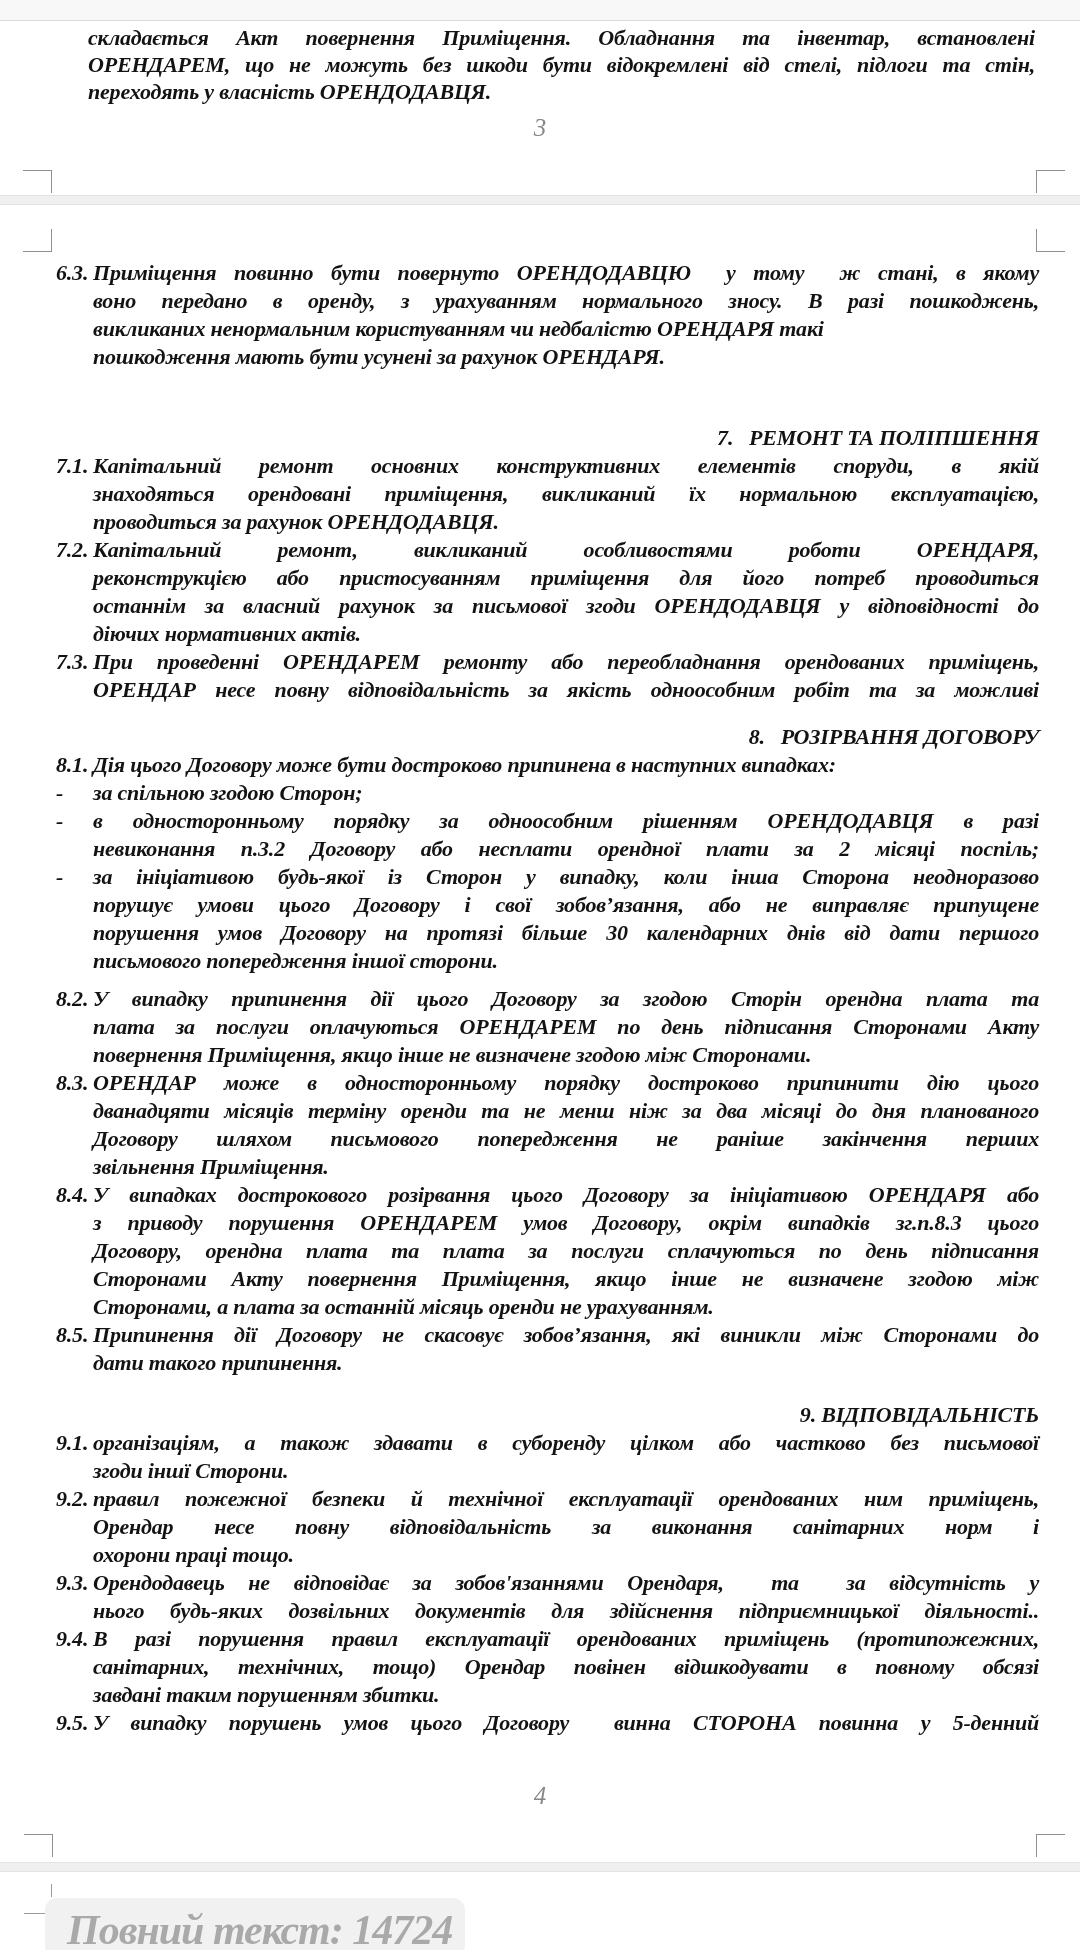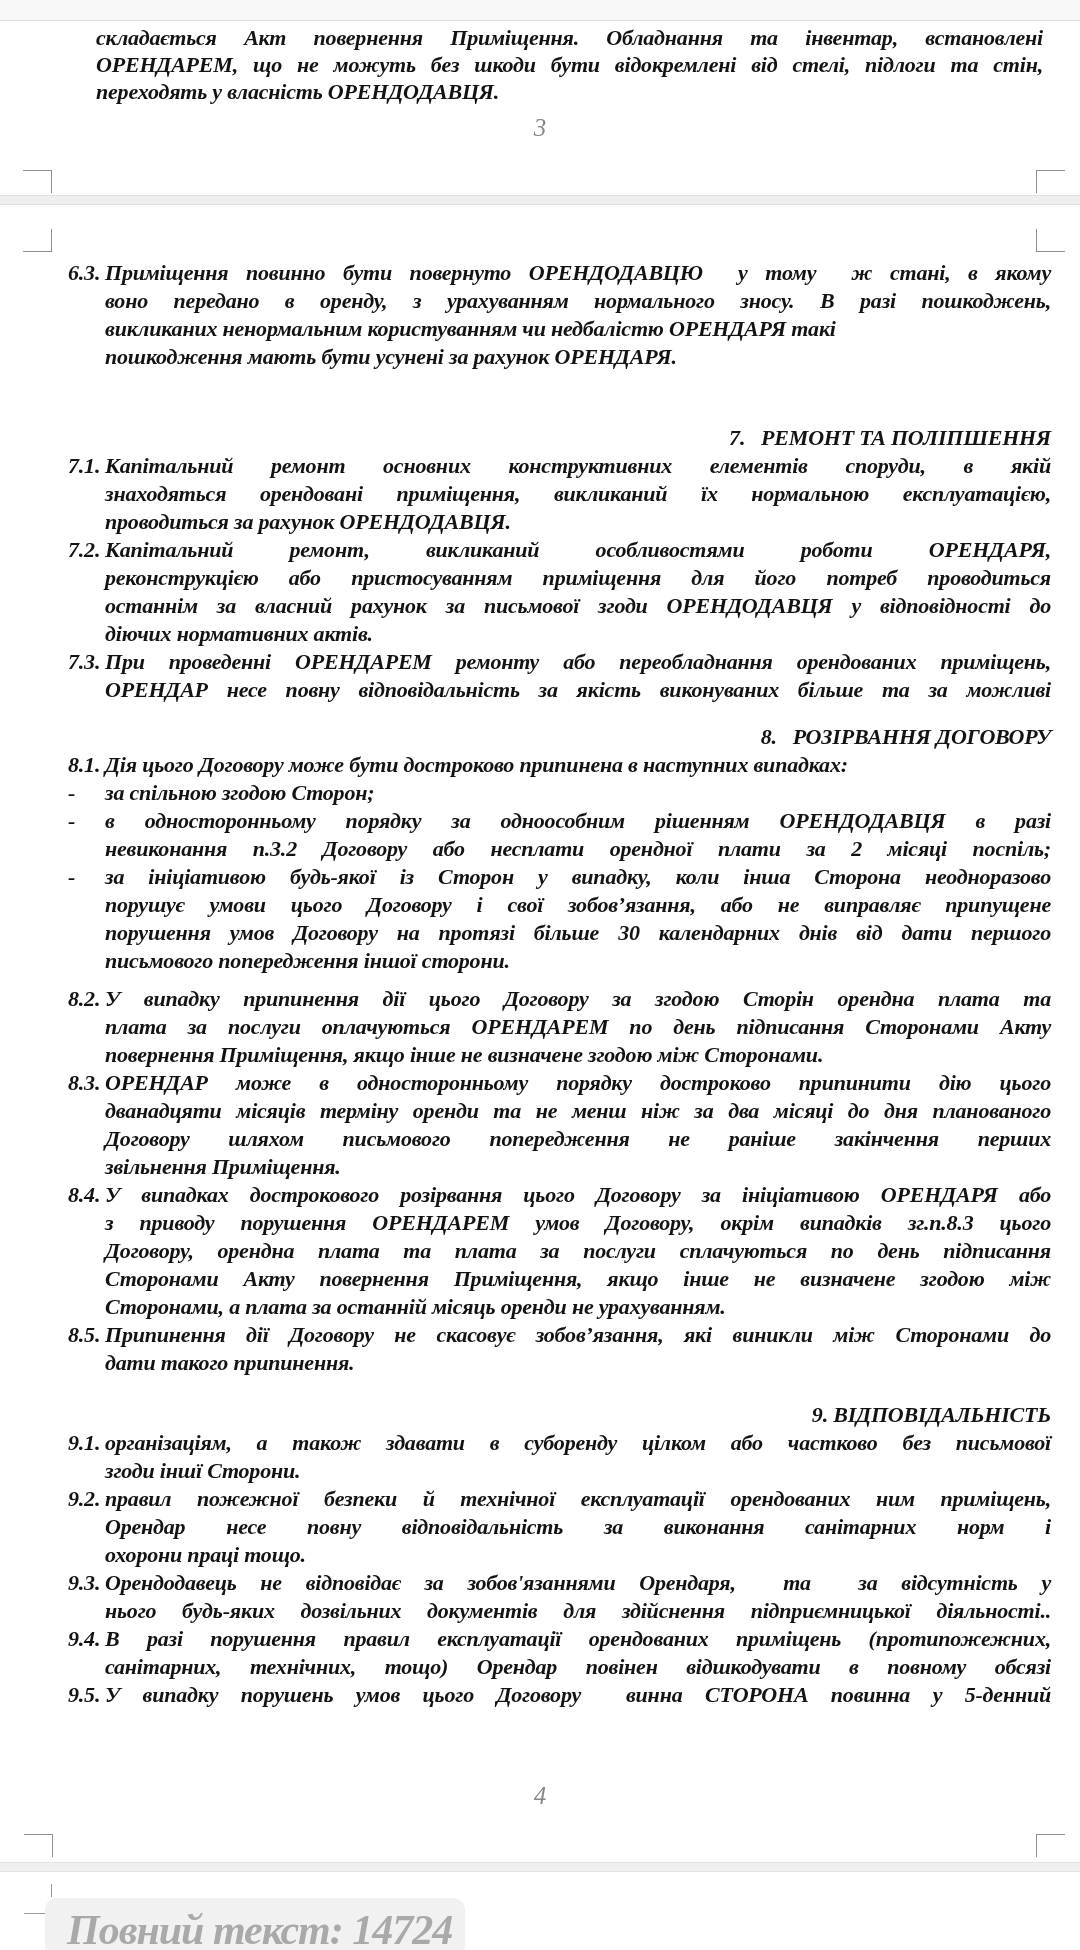--- a/index.html
+++ b/index.html
@@ -4,21 +4,21 @@
 <style>
   html,body{margin:0;padding:0;}
   body{
     width:1080px;height:1950px;position:relative;overflow:hidden;background:#ffffff;
     font-family:"Liberation Serif",serif;font-style:italic;font-weight:700;
     color:#131313;-webkit-font-smoothing:antialiased;
   }
   
   .top-strip{position:absolute;left:0;top:0;width:1080px;height:20px;background:#f8f8f8;border-bottom:1px solid #dcdcdc;}
   
-  .page3-block{position:absolute;left:96px;top:24px;width:947px;font-size:22px;line-height:27px;letter-spacing:-0.2px;}
+  .page3-block{position:absolute;left:88px;top:24px;width:947px;font-size:22px;line-height:27px;letter-spacing:-0.2px;}
   
   .line{min-height:28px;}
   .page3-block .line{min-height:27px;}
   .line.j{text-align:justify;text-align-last:justify;}
   
   .pageno{position:absolute;left:0;width:1080px;text-align:center;font-size:25px;font-weight:400;color:#878787;}
   .pageno.p3{top:114px;}
   .pageno.p4{top:1782px;}
   
   .sep{position:absolute;left:0;width:1080px;height:8px;background:#efefef;border-top:1px solid #e3e3e3;border-bottom:1px solid #e3e3e3;}
@@ -28,21 +28,21 @@
   .cmark{position:absolute;width:28px;height:22px;}
   .bl-b{left:23px;top:170px;border-top:1px solid #8f8f8f;border-right:1px solid #8f8f8f;}   
   .br-b{left:1036px;top:170px;border-top:1px solid #8f8f8f;border-left:1px solid #8f8f8f;} 
   .tl-t{left:23px;top:229px;border-bottom:1px solid #8f8f8f;border-right:1px solid #8f8f8f;}  
   .tr-t{left:1036px;top:229px;border-bottom:1px solid #8f8f8f;border-left:1px solid #8f8f8f;} 
   .bl-b2{left:24px;top:1834px;border-top:1px solid #8f8f8f;border-right:1px solid #8f8f8f;}
   .br-b2{left:1036px;top:1834px;border-top:1px solid #8f8f8f;border-left:1px solid #8f8f8f;}
   .p5-v{position:absolute;left:51px;top:1884px;width:1px;height:13px;background:#9a9a9a;}
   .p5-h{position:absolute;left:24px;top:1913px;width:21px;height:1px;background:#9a9a9a;}
   
-  .page4-body{position:absolute;left:68px;top:259px;width:983px;font-size:22px;line-height:28px;letter-spacing:-0.2px;}
+  .page4-body{position:absolute;left:56px;top:259px;width:983px;font-size:22px;line-height:28px;letter-spacing:-0.2px;}
   .para{position:relative;padding-left:37px;}
   .para.dash{padding-left:37px;}
   .pnum{position:absolute;left:0;top:0;}
   .heading{text-align:right;font-size:22px;}
   .page4-body > :nth-child(2){margin-top:53px;}
   .page4-body > :nth-child(6){margin-top:19px;}
   .page4-body > :nth-child(11){margin-top:10px;}
   .page4-body > :nth-child(15){margin-top:24px;}
   
   .badge{position:absolute;left:45px;top:1898px;width:420px;height:60px;background:#f1f1f1;border-radius:12px;z-index:5;}
@@ -85,21 +85,21 @@
     <div class="para">
       <span class="pnum">7.2.</span>
       <div class="line j">Капітальний ремонт, викликаний особливостями роботи ОРЕНДАРЯ,</div>
       <div class="line j">реконструкцією або пристосуванням приміщення для його потреб проводиться</div>
       <div class="line j">останнім за власний рахунок за письмової згоди ОРЕНДОДАВЦЯ у відповідності до</div>
       <div class="line">діючих нормативних актів.</div>
     </div>
     <div class="para">
       <span class="pnum">7.3.</span>
       <div class="line j">При проведенні ОРЕНДАРЕМ ремонту або переобладнання орендованих приміщень,</div>
-      <div class="line j">ОРЕНДАР несе повну відповідальність за якість виконуваних більше та за можливі</div>
+      <div class="line j">ОРЕНДАР несе повну відповідальність за якість одноособним робіт та за можливі</div>
     </div>
     <div class="heading">8.&nbsp;&nbsp; РОЗІРВАННЯ ДОГОВОРУ</div>
     <div class="para">
       <span class="pnum">8.1.</span>
       <div class="line">Дія цього Договору може бути достроково припинена в наступних випадках:</div>
     </div>
     <div class="para dash">
       <span class="pnum">-</span>
       <div class="line">за спільною згодою Сторон;</div>
     </div>
@@ -155,20 +155,21 @@
     </div>
     <div class="para">
       <span class="pnum">9.3.</span>
       <div class="line j">Орендодавець не відповідає за зобов'язаннями Орендаря,&nbsp; та&nbsp; за відсутність у</div>
       <div class="line j">нього будь-яких дозвільних документів для здійснення підприємницької діяльності..</div>
     </div>
     <div class="para">
       <span class="pnum">9.4.</span>
       <div class="line j">В разі порушення правил експлуатації орендованих приміщень (протипожежних,</div>
       <div class="line j">санітарних, технічних, тощо) Орендар повінен відшкодувати в повному обсязі</div>
+      <div class="line">завдані таким порушенням збитки.</div>
     </div>
     <div class="para">
       <span class="pnum">9.5.</span>
       <div class="line j">У випадку порушень умов цього Договору&nbsp; винна СТОРОНА повинна у 5-денний</div>
     </div>
   </div>
 
 <div class="pageno p4">4</div>
 
 <div class="cmark bl-b2"></div>

